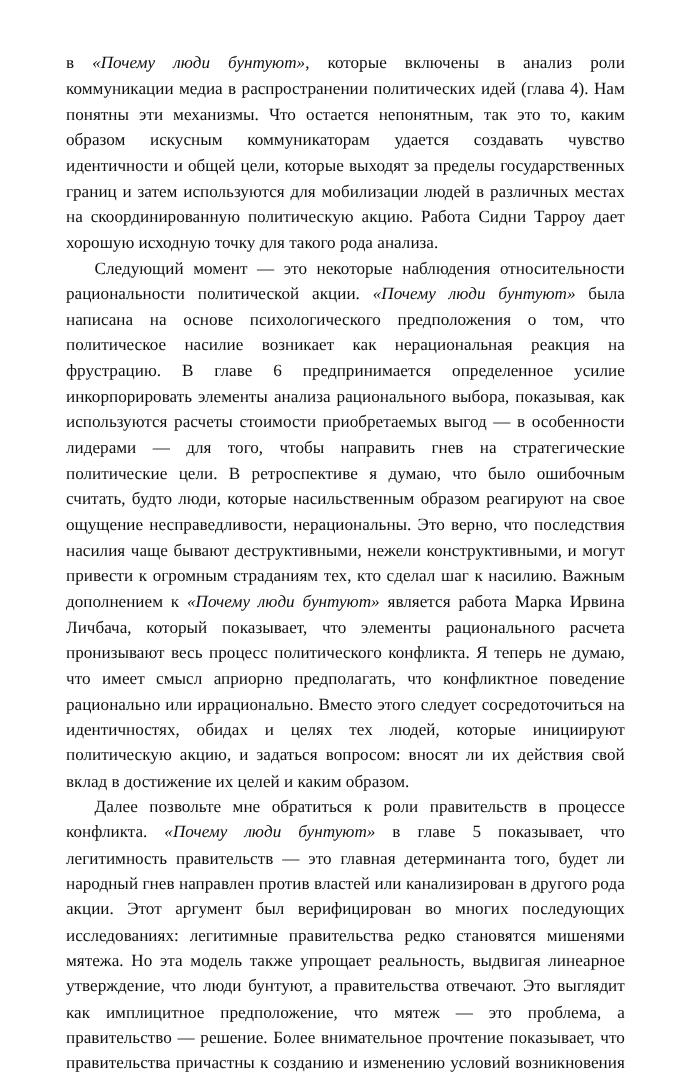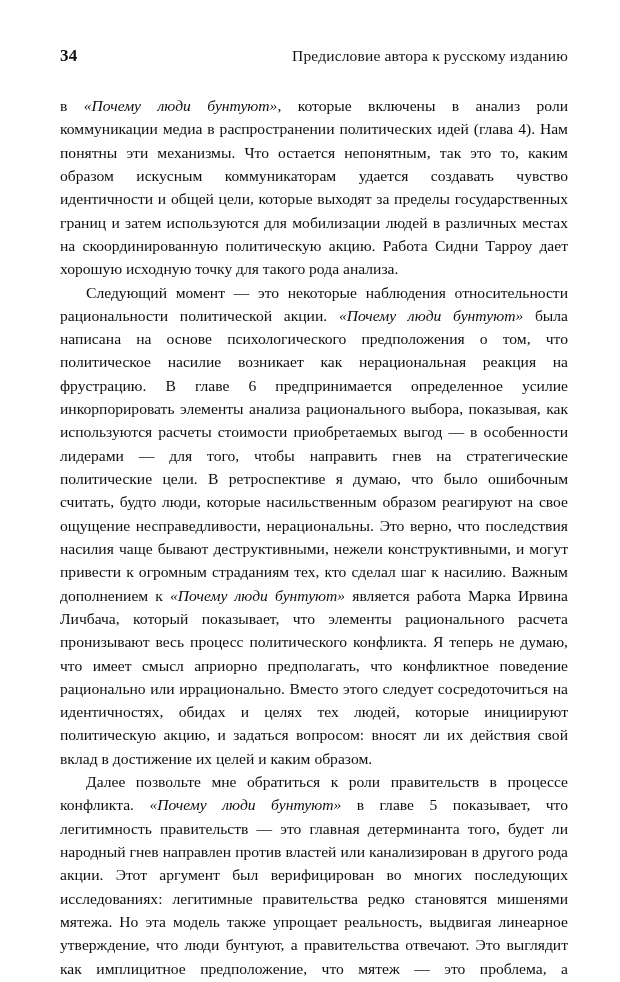--- a/index.html
+++ b/index.html
@@ -57,24 +57,20 @@
     text-indent: 0;
   }
   em {
   }
 </style>
 </head>
 <body>
 
 <div class="page">
 
-  <div class="running-head">
-    <div class="folio">34</div>
-    <div class="head-title">Предисловие автора к русскому изданию</div>
-  </div>
 
   <div class="body-text" id="body-text">
       <p class="first"><span>в </span><em>«Почему люди бунтуют»</em><span>, которые включены в анализ роли коммуникации медиа в распространении политических идей (глава 4). Нам понятны эти механизмы. Что остается непонятным, так это то, каким образом искусным коммуникаторам удается создавать чувство идентичности и общей цели, которые выходят за пределы государственных границ и затем используются для мобилизации людей в различных местах на скоординированную политическую акцию. Работа Сидни Тарроу дает хорошую исходную точку для такого рода анализа.</span></p>
       <p><span>Следующий момент — это некоторые наблюдения относительности рациональности политической акции. </span><em>«Почему люди бунтуют»</em><span> была написана на основе психологического предположения о том, что политическое насилие возникает как нерациональная реакция на фрустрацию. В главе 6 предпринимается определенное усилие инкорпорировать элементы анализа рационального выбора, показывая, как используются расчеты стоимости приобретаемых выгод — в особенности лидерами — для того, чтобы направить гнев на стратегические политические цели. В ретроспективе я думаю, что было ошибочным считать, будто люди, которые насильственным образом реагируют на свое ощущение несправедливости, нерациональны. Это верно, что последствия насилия чаще бывают деструктивными, нежели конструктивными, и могут привести к огромным страданиям тех, кто сделал шаг к насилию. Важным дополнением к </span><em>«Почему люди бунтуют»</em><span> является работа Марка Ирвина Личбача, который показывает, что элементы рационального расчета пронизывают весь процесс политического конфликта. Я теперь не думаю, что имеет смысл априорно предполагать, что конфликтное поведение рационально или иррационально. Вместо этого следует сосредоточиться на идентичностях, обидах и целях тех людей, которые инициируют политическую акцию, и задаться вопросом: вносят ли их действия свой вклад в достижение их целей и каким образом.</span></p>
       <p><span>Далее позвольте мне обратиться к роли правительств в процессе конфликта. </span><em>«Почему люди бунтуют»</em><span> в главе 5 показывает, что легитимность правительств — это главная детерминанта того, будет ли народный гнев направлен против властей или канализирован в другого рода акции. Этот аргумент был верифицирован во многих последующих исследованиях: легитимные правительства редко становятся мишенями мятежа. Но эта модель также упрощает реальность, выдвигая линеарное утверждение, что люди бунтуют, а правительства отвечают. Это выглядит как имплицитное предположение, что мятеж — это проблема, а правительство — решение. Более внимательное прочтение показывает, что правительства причастны к созданию и изменению условий возникновения конфликта на каждой</span></p>
     </div>
 
 </div>
 
 </body></html>

